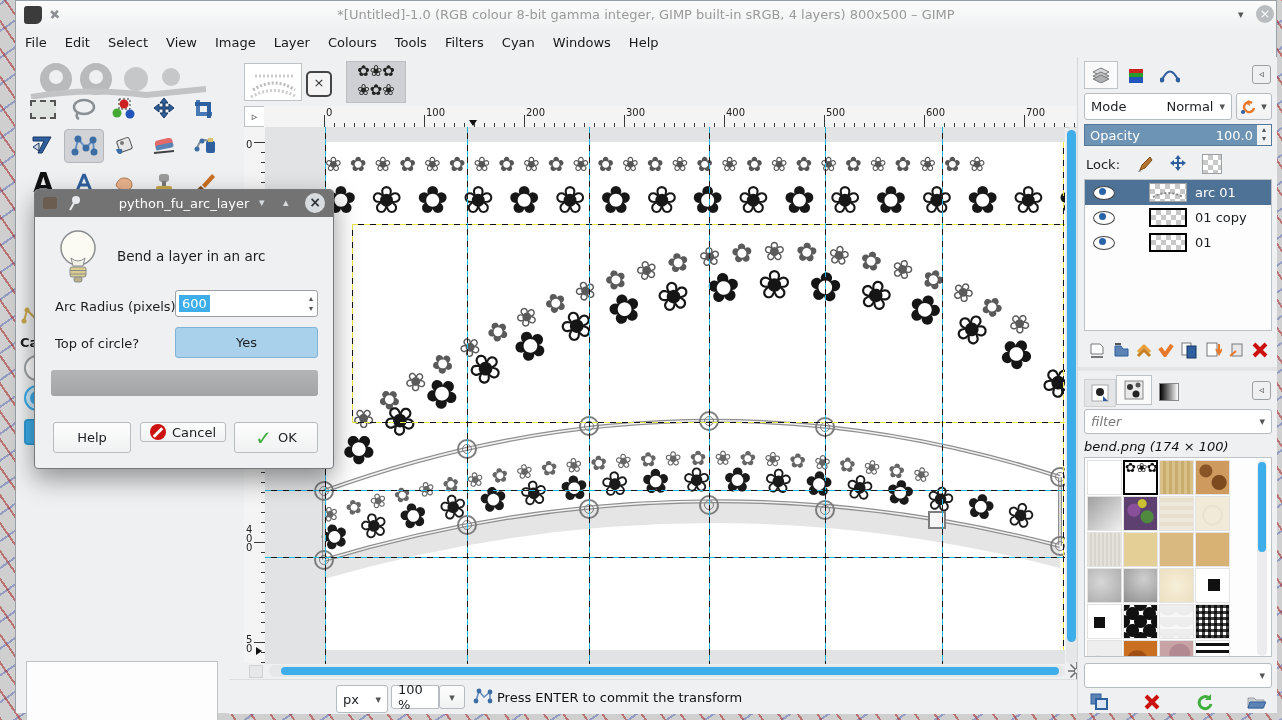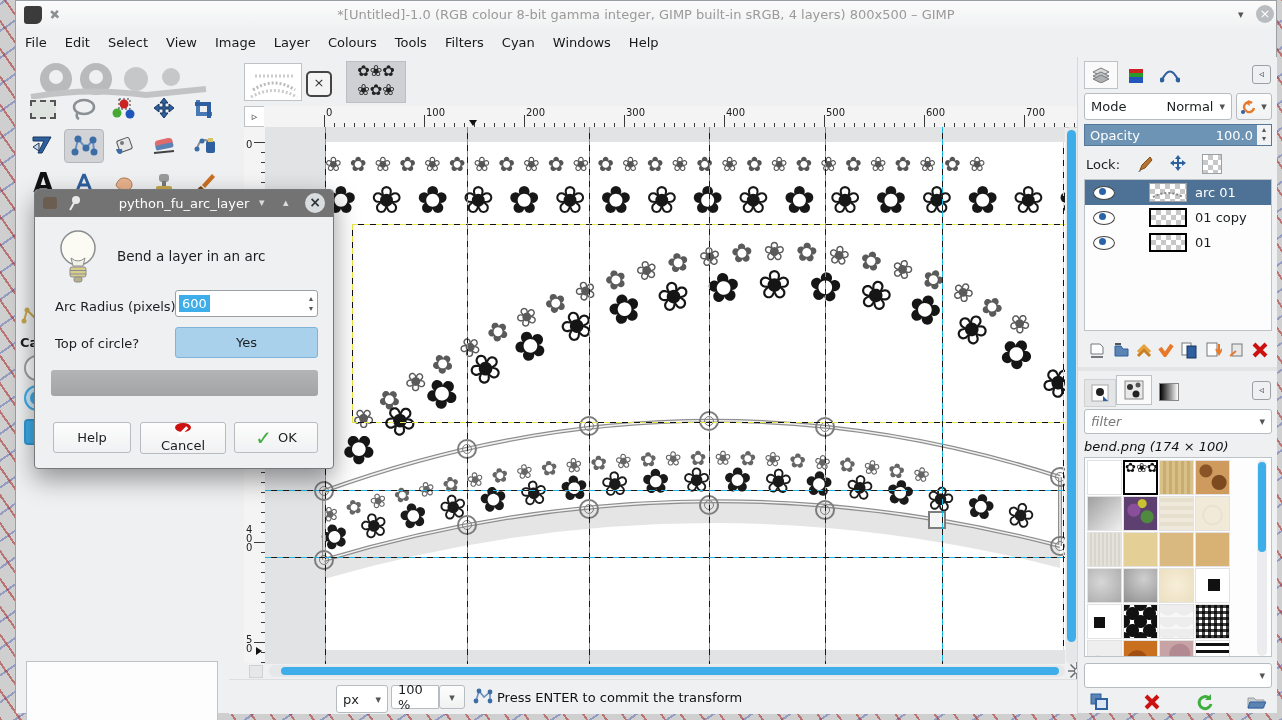--- a/index.html
+++ b/index.html
@@ -636,21 +636,21 @@
     </div>
 
     <div class="abs" style="left:20px;top:146px;">Top of circle?</div>
     <div class="abs" style="left:140px;top:137px;width:143px;height:31px;background:#a9d1ec;border:1px solid #7fb4d8;border-radius:3px;box-sizing:border-box;text-align:center;line-height:29px;">Yes</div>
 
     <div class="abs" style="left:16px;top:180px;width:267px;height:26px;background:linear-gradient(#b2b4b6,#a2a4a6);border-radius:3px;"></div>
 
     <div class="abs btn" style="left:18px;top:232px;width:78px;height:31px;">
       <span>Help</span>
     </div>
-    <div class="abs btn" style="left:105px;top:232px;width:86px;height:32px;flex-direction:column;">
+    <div class="abs btn" style="left:105px;top:232px;width:86px;height:20px;">
       <span style="width:16px;height:16px;border-radius:50%;background:#cc1111;position:relative;display:inline-block;">
             <span style="position:absolute;left:2px;top:6.5px;width:12px;height:3px;background:#fff;transform:rotate(-45deg);"></span>
           </span>
       <span>Cancel</span>
     </div>
     <div class="abs btn" style="left:199px;top:232px;width:84px;height:31px;">
       <span style="color:#3fae3f;font-size:20px;font-weight:bold;">✓</span>
       <span>OK</span>
     </div>
   </div>

